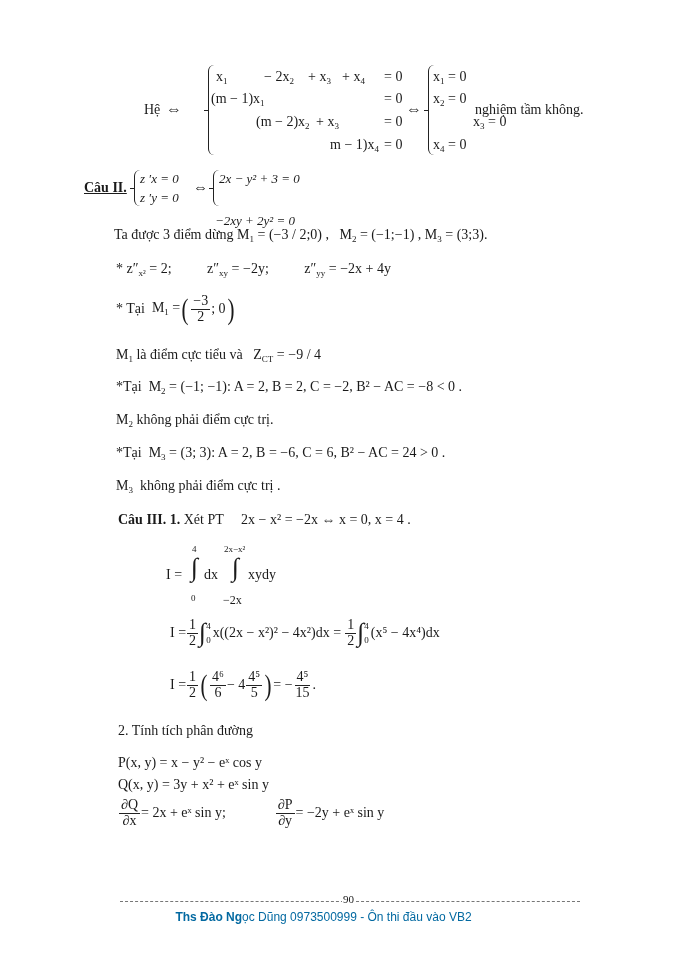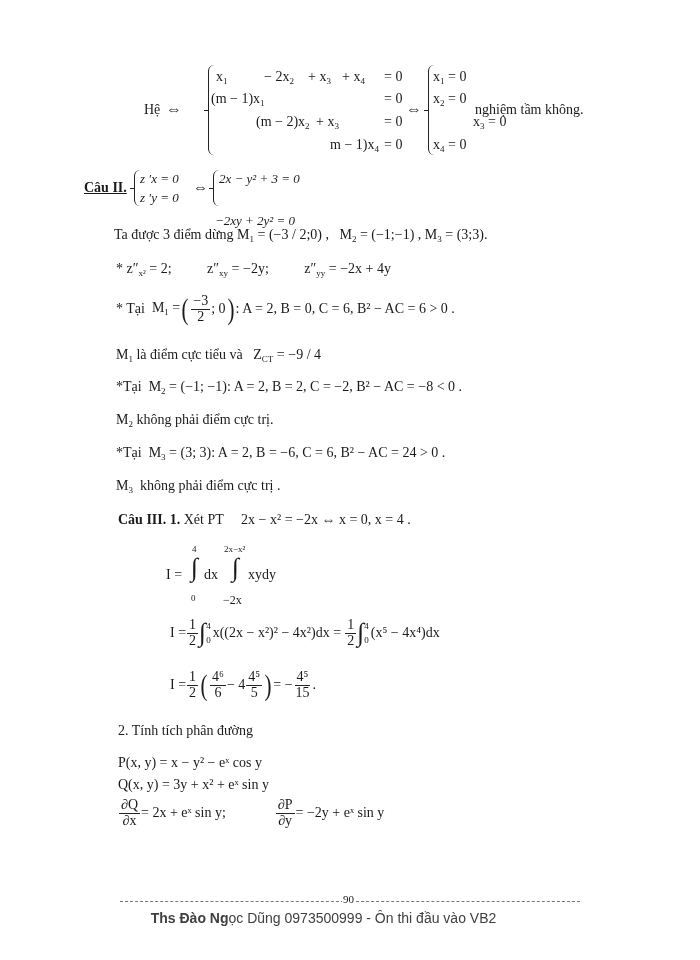--- a/index.html
+++ b/index.html
@@ -12,21 +12,21 @@
   .frac { display:inline-flex; flex-direction:column; align-items:center; vertical-align:middle; line-height:1.05; margin:0 1px; }
   .frac .num { border-bottom:1px solid #222; padding:0 2px; }
   .frac .den { padding:0 2px; }
   .bigparen { font-size:30px; vertical-align:middle; line-height:1; font-weight:100; transform:scaleX(0.7); display:inline-block; }
   .intg { font-size:26px; vertical-align:middle; font-style:normal; }
   .bold { font-weight:bold; }
   .underline { text-decoration:underline; }
   .footer-line { position:absolute; left:120px; top:901px; width:460px; border-top:1px dashed #777; }
   .footer-page { position:absolute; left:342px; top:893px; background:#fff; padding:0 1px; font-size:11px; }
   .footer-text { position:absolute; left:0; width:647px; top:910px; text-align:center;
-                 font-family:"Liberation Sans", sans-serif; font-size:14px; color:#404040; }
+                 font-family:"Liberation Sans", sans-serif; font-size:12px; color:#0369a1; }
   .footer-text .b { font-weight:bold; }
 </style>
 </head>
 <body>
 
 <div>
   <span class="abs" style="left:144px;top:103px;font-size:14px;">Hệ</span>
   <span class="abs" style="left:166px;top:101px;font-size:16px;">⇔</span>
   <div class="brace" style="left:208px;top:65px;width:6px;height:90px;"></div>
 
@@ -81,21 +81,20 @@
   <div class="abs" style="left:116px;top:294px;display:flex;align-items:center;">
     <span>* Tại</span>
       <span>&nbsp; M<sub>1</sub> =</span>
     <span class="bigparen">(</span>
     <span class="frac">
         <span class="num">−3</span>
         <span class="den">2</span>
       </span>
     <span>; 0</span>
     <span class="bigparen">)</span>
-    <span>: A = 2,  B = 0,  C = 6,  B² − AC = 6 &gt; 0 .</span>
   </div>
 
   <div class="abs" style="left:116px;top:348px;">
     <span>M<sub>1</sub> </span><span>là điểm cực tiểu và</span>
     <span>&nbsp; <span>Z</span><sub>CT</sub> </span><span>= −9 / 4</span>
   </div>
 
   <div class="abs" style="left:116px;top:380px;">
     <span>*Tại</span><span>&nbsp; M<sub>2</sub> = </span><span>(−1; −1)</span><span>:  A = 2,  B = 2,  C = −2,  B² − AC = −8 &lt; 0 .</span>
   </div>

